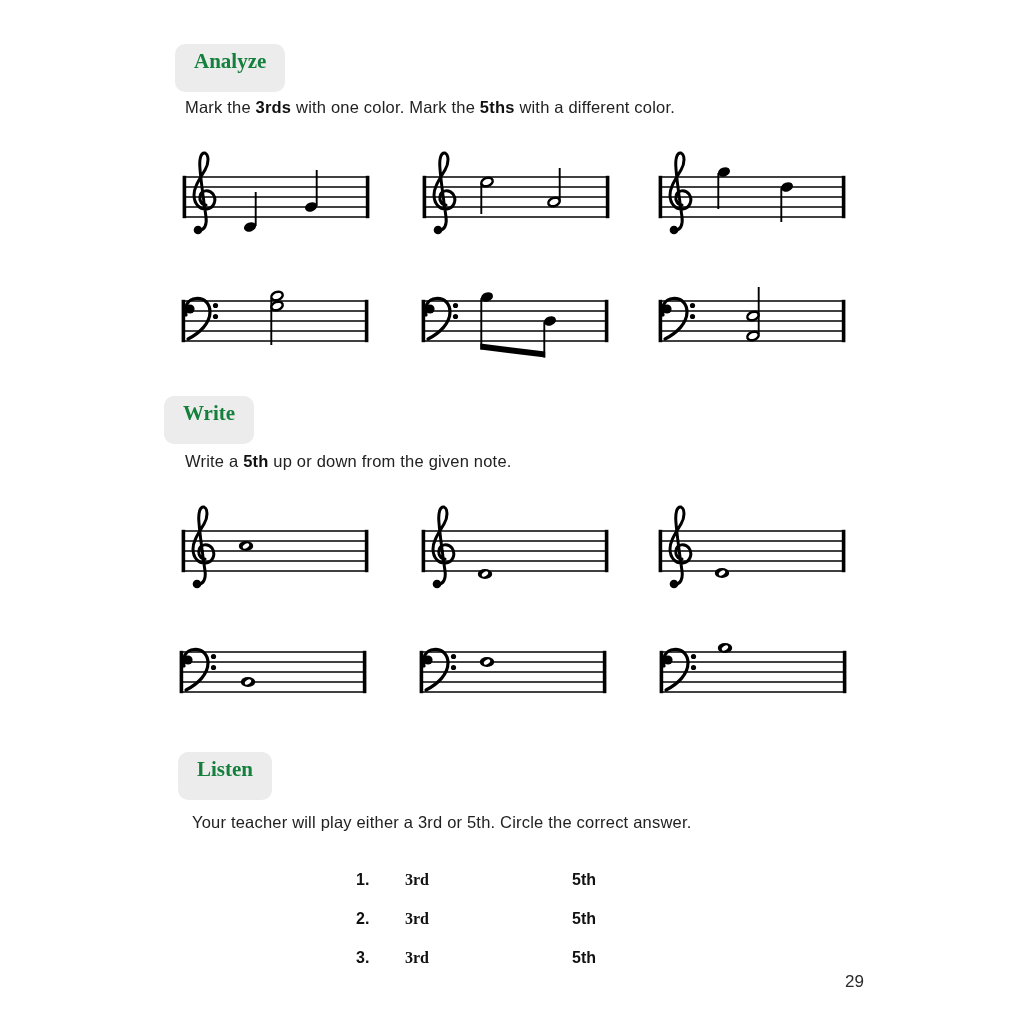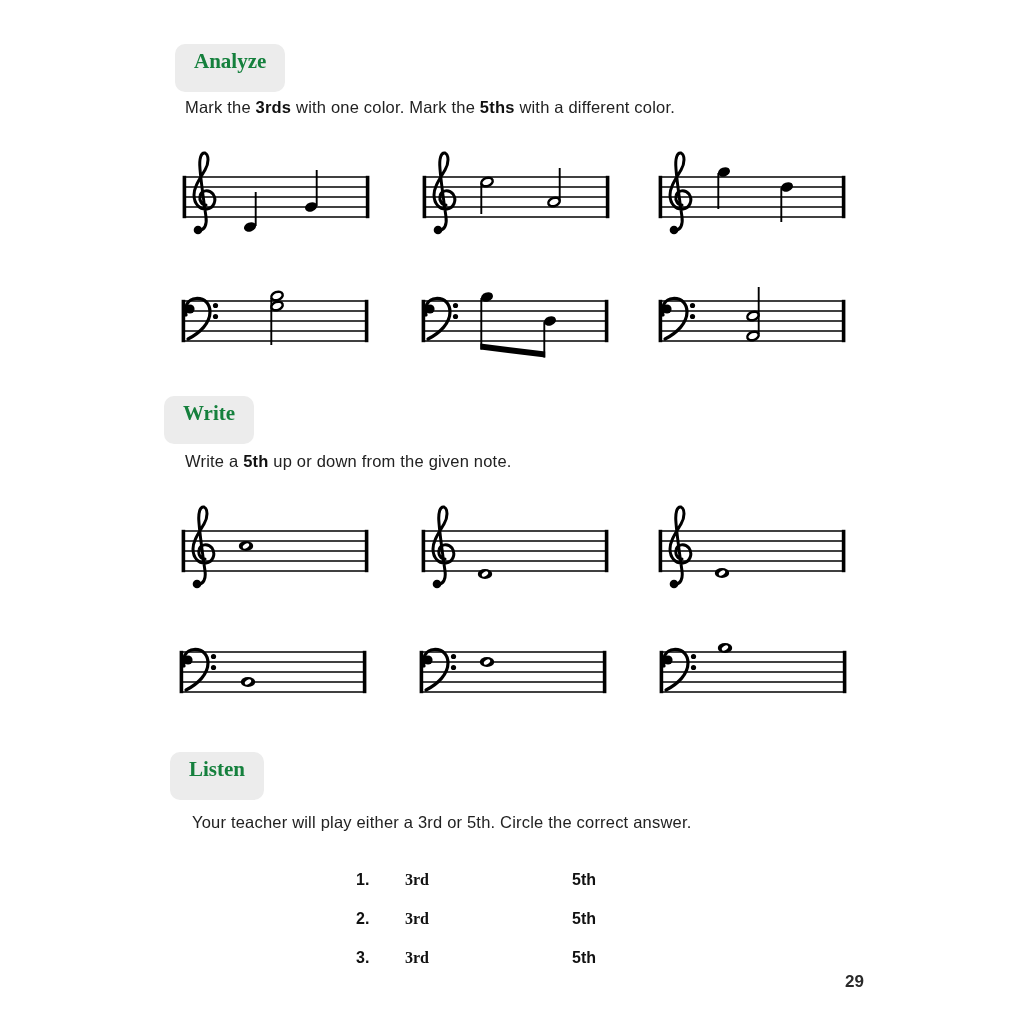--- a/index.html
+++ b/index.html
@@ -6,21 +6,21 @@
   #page{position:relative;width:1024px;height:1024px;background:#ffffff;overflow:hidden;
         font-family:"Liberation Sans",sans-serif;color:#1f1f1f;}
   .badge{position:absolute;background:#ececec;border-radius:10px;padding:5px 19px 18px;
          font-family:"Liberation Serif",serif;font-weight:bold;font-size:21px;color:#15803d;}
   .instr{position:absolute;font-size:16.5px;letter-spacing:.2px;color:#222;}
   .instr b{font-weight:bold;color:#111;}
   .listen-row{position:absolute;left:356px;width:300px;height:20px;font-size:16px;font-weight:bold;color:#111;}
   .listen-row .num{position:absolute;left:0;}
   .listen-row .optA{position:absolute;left:49px;font-family:Liberation Serif, serif;}
   .listen-row .optB{position:absolute;left:216px;}
-  #page-number{position:absolute;left:845px;top:972px;font-size:17px;color:#2a2a2a;font-weight:bold;}
+  #page-number{position:absolute;left:845px;top:972px;font-size:17px;color:#2a2a2a;}
   svg.staff{position:absolute;}
 </style>
 </head>
 <body>
 
 <div id="page">
 
   <div class="badge" style="left:175px;top:44px;">
     <span>Analyze</span>
   </div>
@@ -208,21 +208,21 @@
         <ellipse cx="0" cy="0" rx="3.5" ry="2.1" fill="#fff" transform="translate(67 36) rotate(-33)"></ellipse>
       </svg>
     </div>
 
   <div class="badge" style="left:164px;top:396px;">
     <span>Write</span>
   </div>
 
   <p class="instr" style="left:185px;top:452px;margin:0;text-align:center;"><span>Write a </span><b>5th</b><span> up or down from the given note.</span></p>
 
-  <div class="badge" style="left:170px;top:752px;font-family:Liberation Serif, serif;">
+  <div class="badge" style="left:178px;top:752px;font-family:Liberation Serif, serif;">
     <span>Listen</span>
   </div>
 
   <p class="instr" style="left:185px;top:806px;margin:7px;">
     <span>Your teacher will play either a 3rd or 5th. Circle the correct answer.</span>
   </p>
 
   <div class="listen-row" style="top:871px;">
     <span class="num">1.</span>
     <span class="optA">3rd</span>

